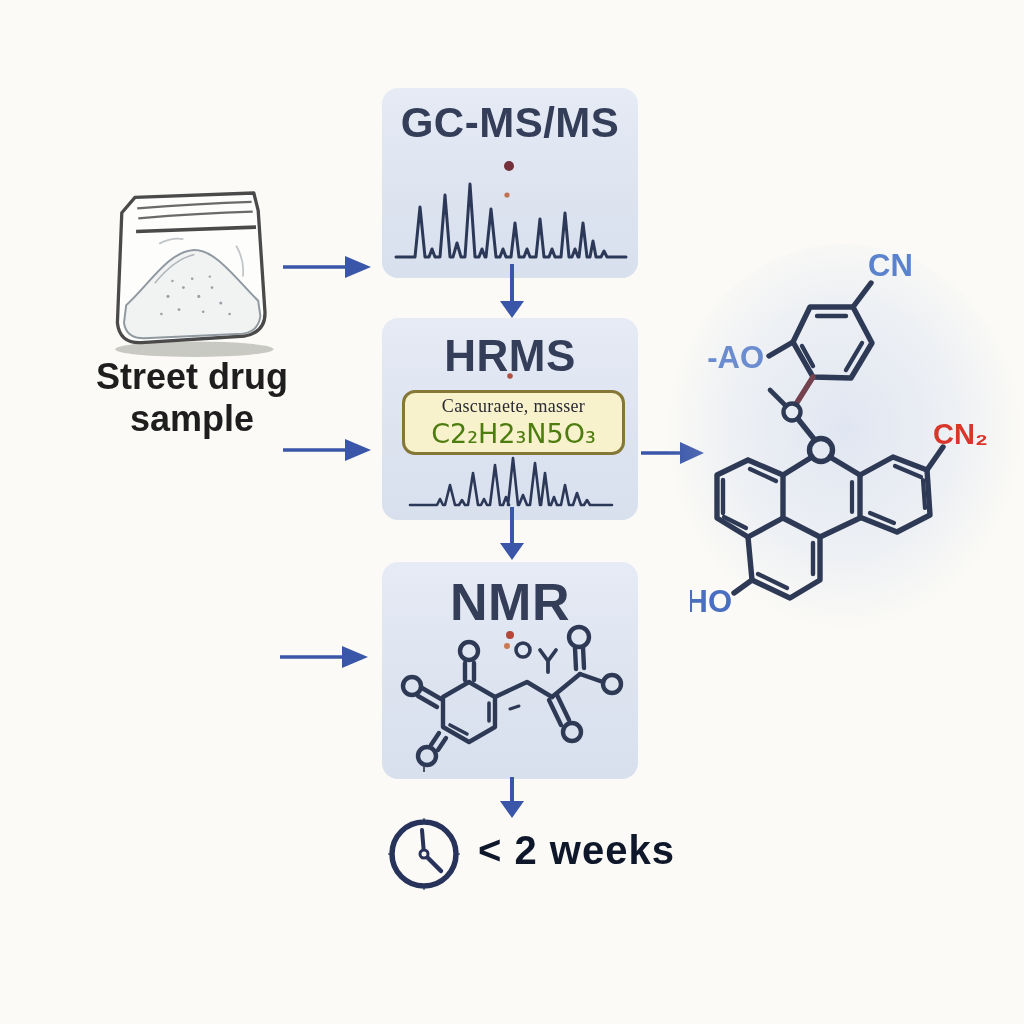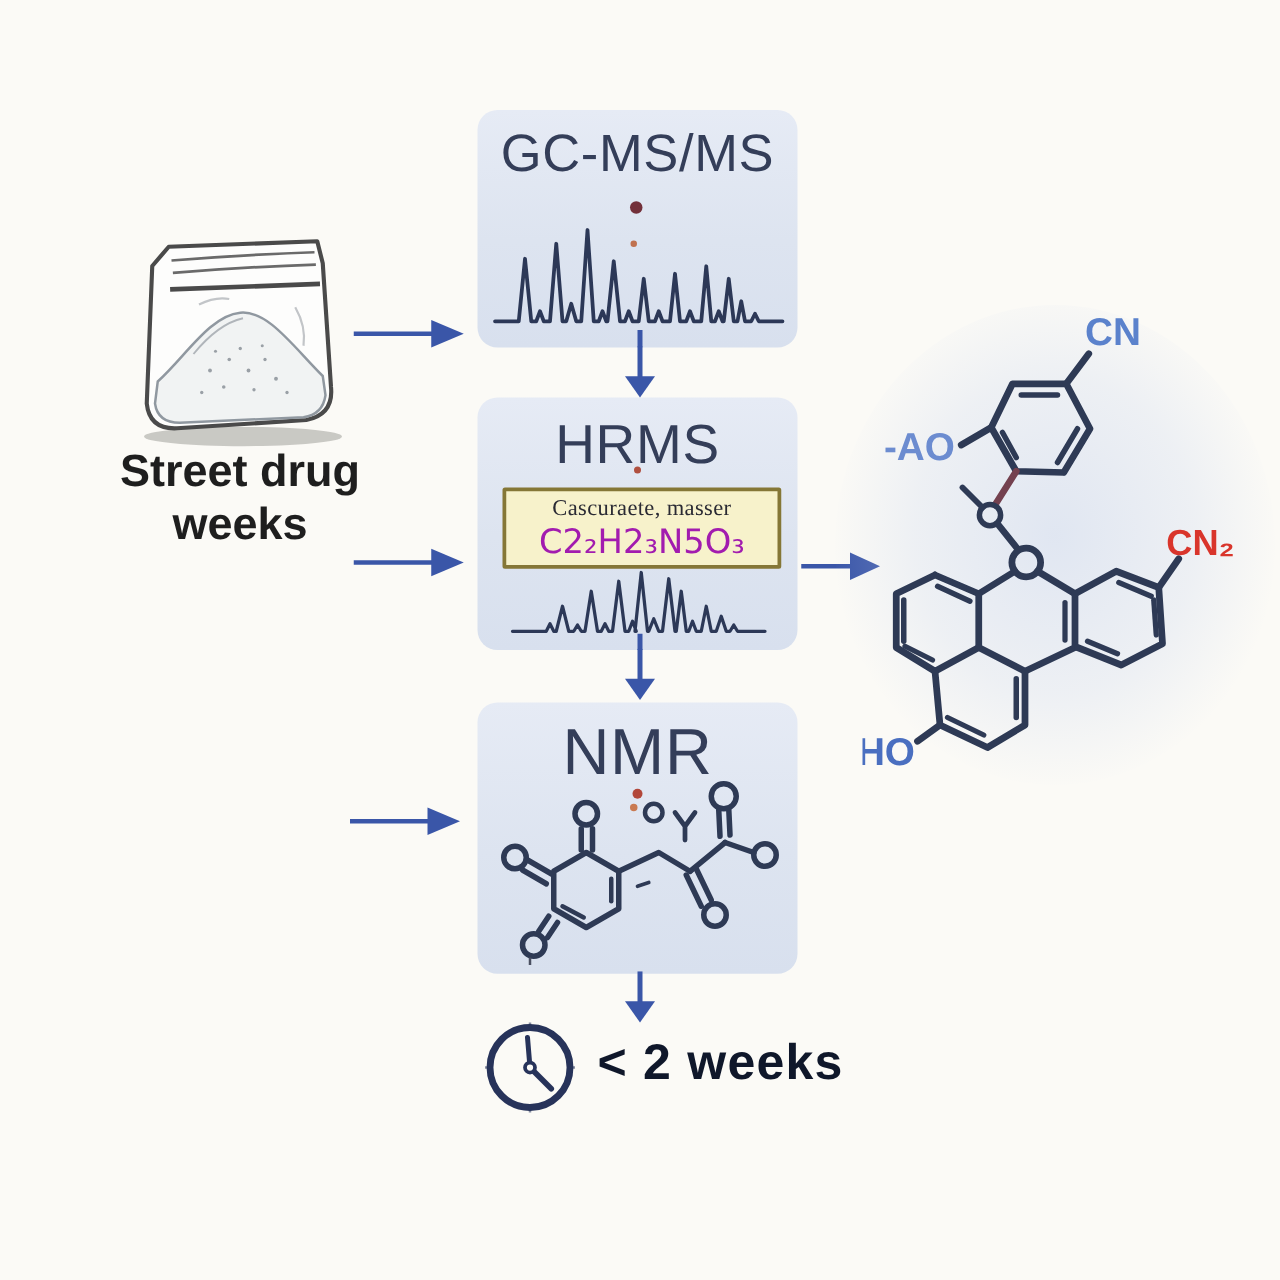--- a/index.html
+++ b/index.html
@@ -9,42 +9,42 @@
 
   .abs { position:absolute; }
 
   .step-box {
     position:absolute; left:382px; width:256px;
     background:linear-gradient(180deg,#e6ebf5 0%, #dde4f0 55%, #d8e0ee 100%);
     border-radius:16px;
     display:flex; flex-direction:column; align-items:center;
   }
   .step-title {
-    font-weight:normal; color:#343e59; letter-spacing:0.5px;
+    font-weight:bold; color:#343e59; letter-spacing:0.5px;
     text-align:center; line-height:1.0;
   }
   #box-gcms  { top:88px;  height:190px; }
   #box-hrms  { top:318px; height:202px; }
   #box-nmr   { top:562px; height:217px; }
   #box-gcms .step-title { font-size:42px; margin-top:14px; }
   #box-hrms .step-title { font-size:44px; margin-top:16px; }
   #box-nmr  .step-title { font-size:52px; margin-top:14px; }
 
   .sample-caption {
     position:absolute; left:82px; top:356px; width:220px;
     text-align:center; font-size:36px; font-weight:600; color:#1e1e1e; line-height:1.16;
   }
 
   .yellow-box {
     position:absolute; left:20px; top:72px; width:223px; height:65px;
-    background:#f7f2cb; border:3px solid #857736; border-radius:2px;
+    background:#f7f2cb; border:3px solid #857736; border-radius:13px;
     display:flex; flex-direction:column; align-items:center; justify-content:center;
   }
   .yellow-line1 { font-family:"Liberation Serif", serif; font-size:18px; color:#2a2a33; letter-spacing:0.3px; }
-  .yellow-line2 { font-family:"DejaVu Sans", sans-serif; font-size:27px; color:#a21caf; margin-top:1px; }
+  .yellow-line2 { font-family:"DejaVu Sans", sans-serif; font-size:27px; color:#4d7c0f; margin-top:1px; }
 
   .result-text {
     position:absolute; left:478px; top:828px;
     font-size:40px; font-weight:600; color:#0f172a; letter-spacing:1px;
   }
 
   .molecule-halo {
     position:absolute; left:668px; top:244px; width:352px; height:384px;
     background:radial-gradient(ellipse at 50% 48%, rgba(202,214,238,0.55) 0%, rgba(202,214,238,0.28) 45%, rgba(202,214,238,0) 72%);
     border-radius:50%;
@@ -82,21 +82,21 @@
         <circle cx="54" cy="120" r="1.2"></circle>
         <circle cx="82" cy="88" r="1.2"></circle>
       <circle cx="116" cy="120" r="1.2"></circle>
         <circle cx="64" cy="90" r="1.1"></circle>
         <circle cx="98" cy="86" r="1.1"></circle>
     </g>
   </svg>
 
   <div class="sample-caption">
     <div>Street drug</div>
-    <div>weeks</div>
+    <div>sample</div>
   </div>
 
   <div class="step-box" id="box-gcms">
     <div class="step-title">GC-MS/MS</div>
     <svg class="abs" style="left:0; top:0;" width="256" height="190" viewBox="0 0 256 190">
       <circle cx="127" cy="78" r="5" fill="#73303a"></circle>
       <circle cx="125" cy="107" r="2.6" fill="#c0714f"></circle>
       <path id="gc-path" d="M 14 169 L 33 169 L 38 119 L 43 169 L 47 169 L 50 161 L 53 169 L 58 169 L 63 107 L 68 169 L 71 169 L 75 155 L 79 169 L 83 169 L 88 96 L 93 169 L 97 169 L 100 161 L 103 169 L 104 169 L 109 121 L 114 169 L 118 169 L 121 161 L 124 169 L 129 169 L 133 135 L 137 169 L 142 169 L 145 161 L 148 169 L 154 169 L 158 131 L 162 169 L 167 169 L 170 161 L 173 169 L 179 169 L 183 125 L 187 169 L 190 169 L 193 161 L 196 169 L 197 169 L 201 135 L 205 169 L 208 169 L 211 153 L 214 169 L 219 169 L 222 163 L 225 169 L 244 169" fill="none" stroke="#2c3857" stroke-width="3" stroke-linejoin="round" stroke-linecap="round"></path>
       <line x1="130" y1="176" x2="130" y2="190" stroke="#3a56a8" stroke-width="4"></line>
     </svg>

